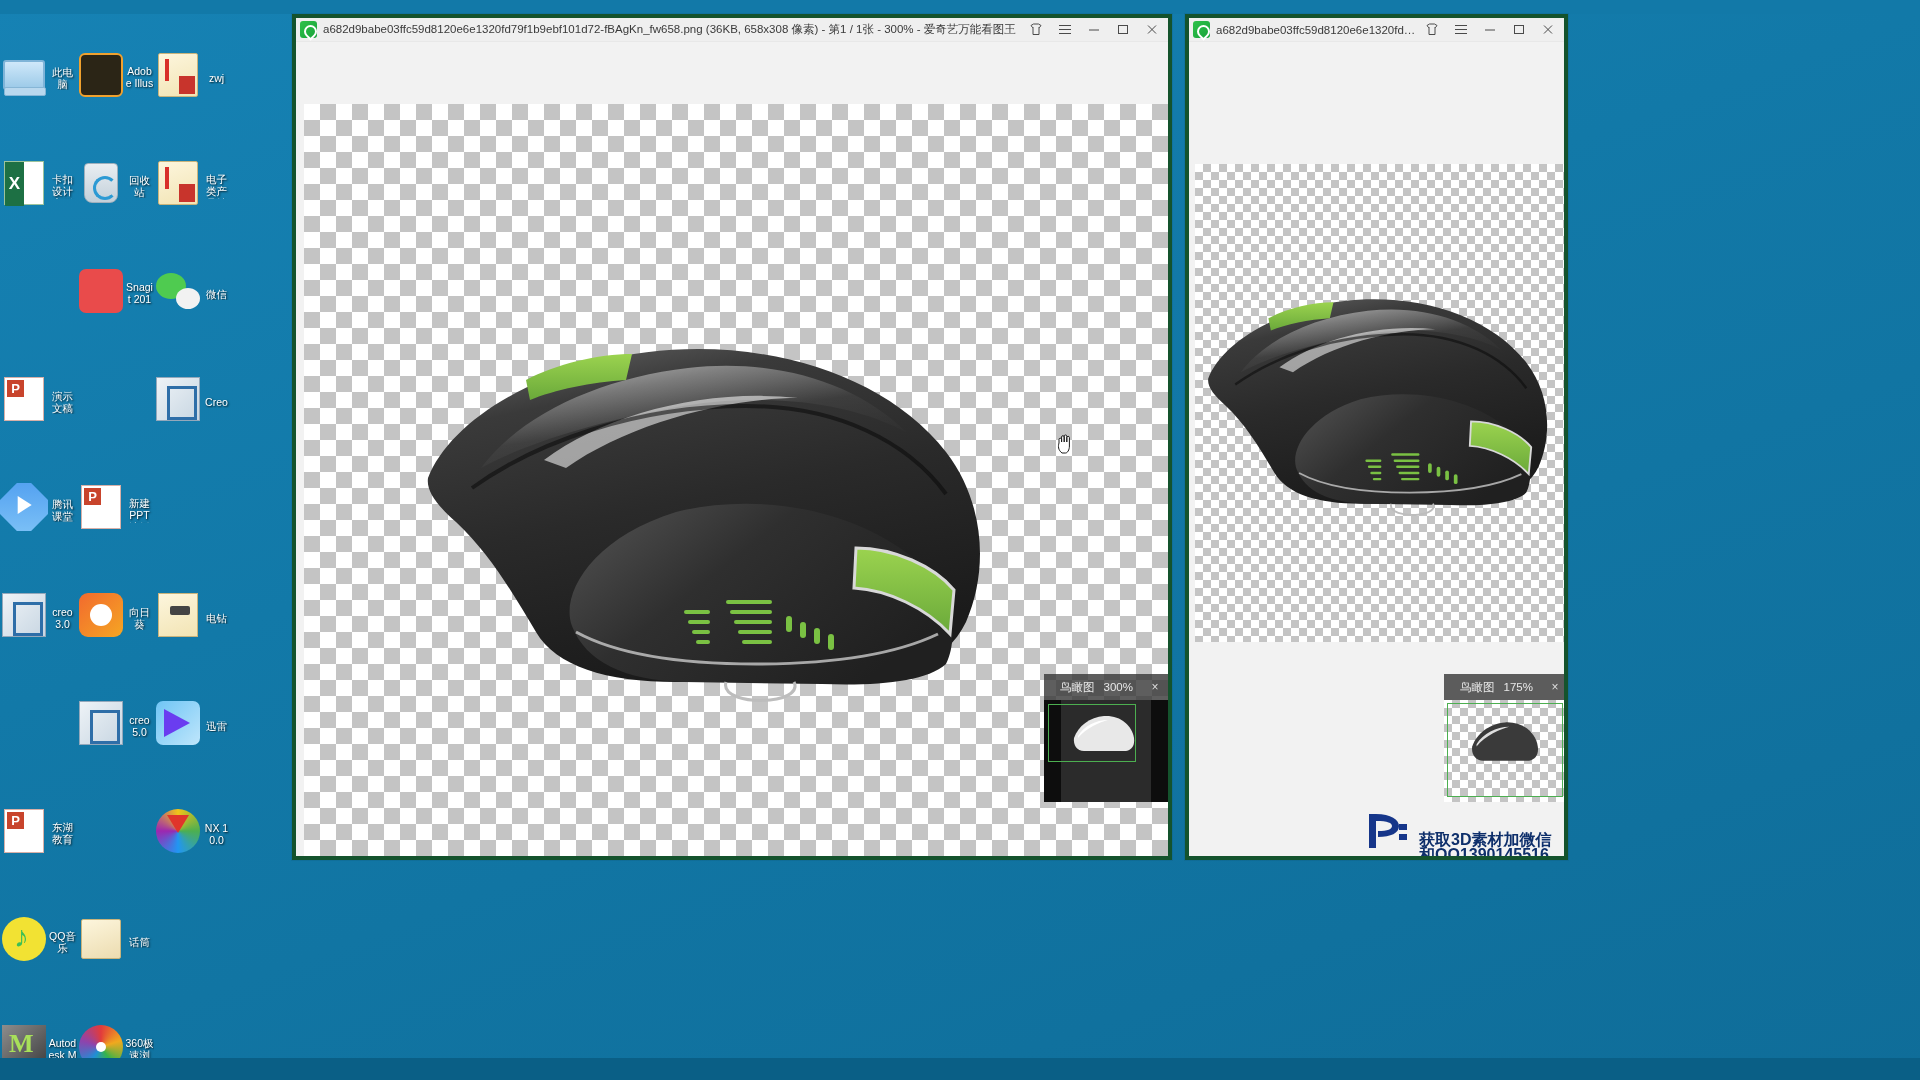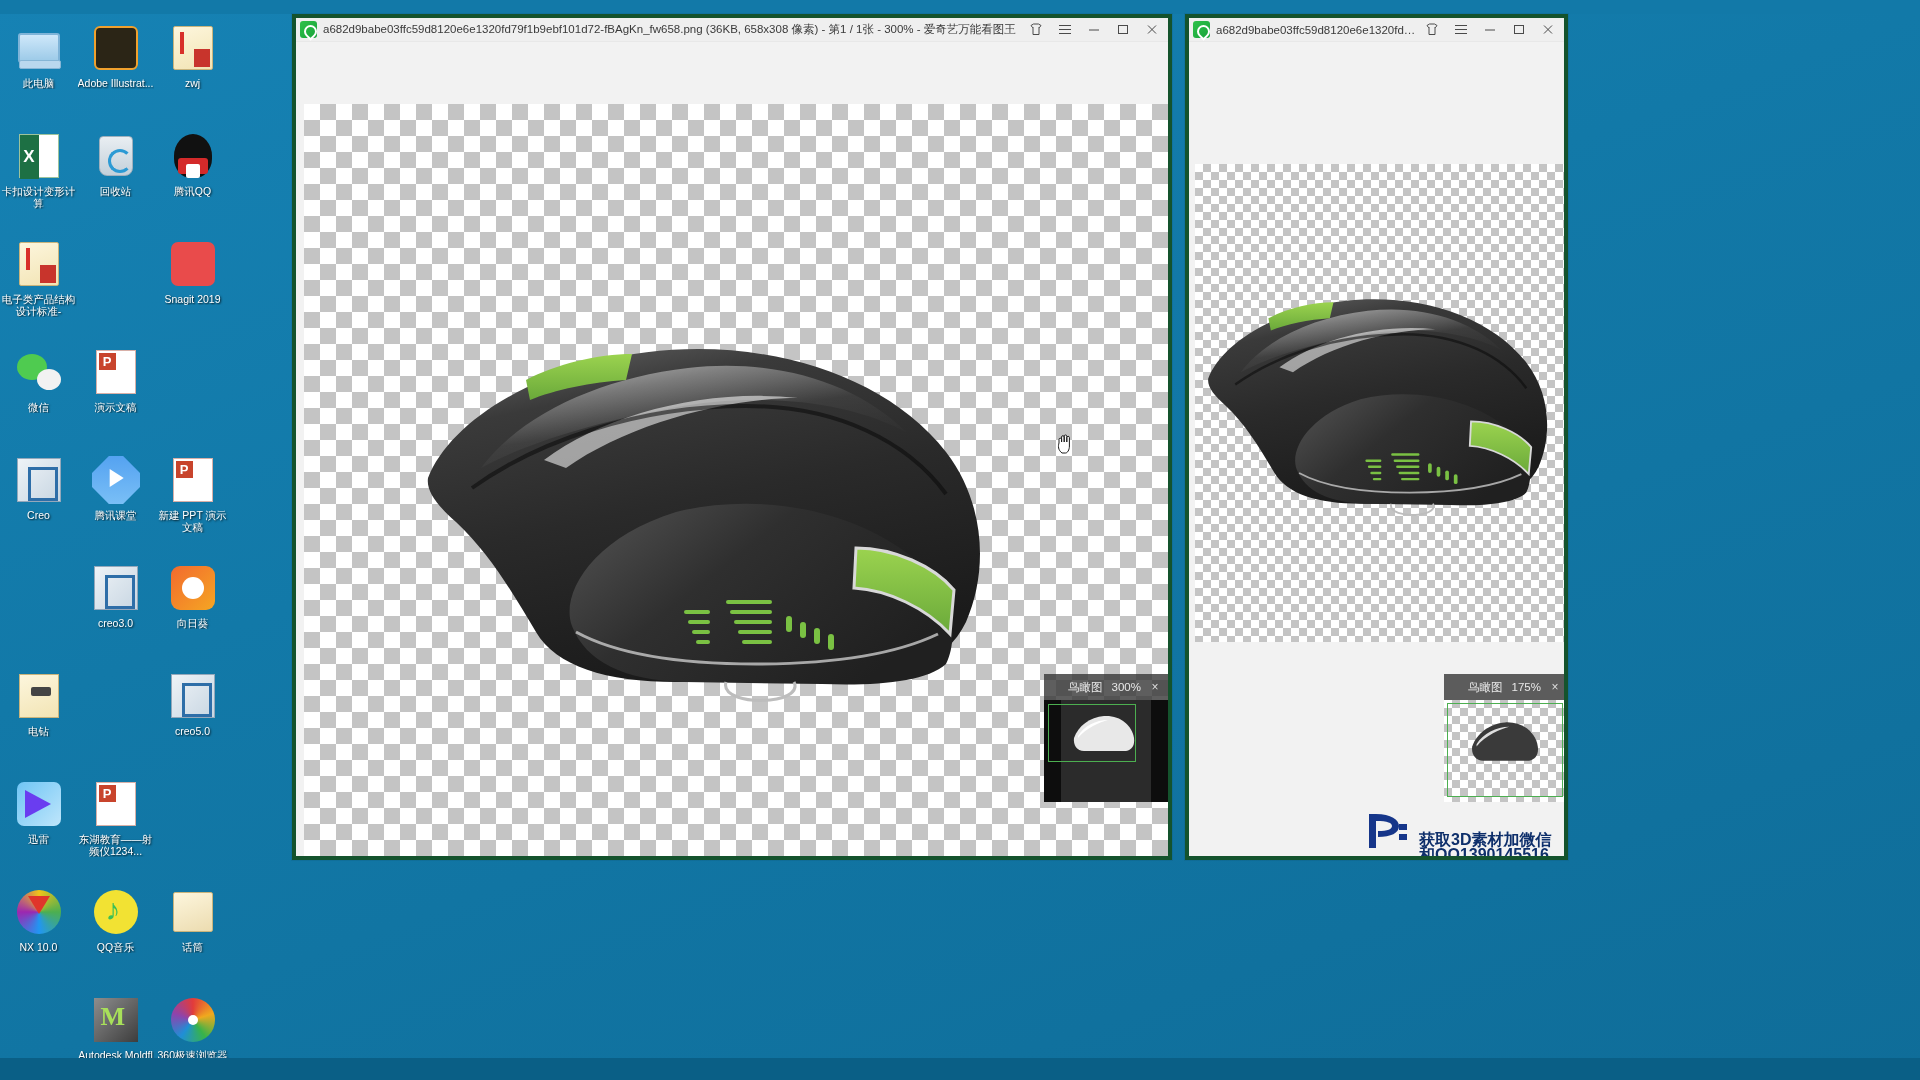--- a/index.html
+++ b/index.html
@@ -18,21 +18,21 @@
   #desktop-icons {
     position:absolute; left:0; top:18px;
     width:232px;
     display:grid;
     grid-template-columns:repeat(3,77px);
     grid-auto-rows:108px;
     column-gap:0; row-gap:0;
   }
   .dicon {
     width:77px; height:108px;
-    display:flex; flex-direction:column; align-items:center;
+    display:flex; flex-direction:row; align-items:center;
     padding-top:6px;
     cursor:default;
   }
   .dicon .glyph {
     width:48px; height:48px;
     position:relative;
     display:flex; align-items:center; justify-content:center;
     font-size:11px; color:#fff; font-weight:bold;
     flex:0 0 auto;
     overflow:hidden;
@@ -127,21 +127,21 @@
     background-position:0 0,16px 16px;
     background-color:#ffffff;
   }
   .checker.small{
     background-size:16px 16px;
     background-position:0 0,8px 8px;
   }
 
   
   .nav-panel{position:absolute;background:rgba(58,58,58,.82);}
-  .nav-head{height:26px;display:flex;align-items:center;justify-content:space-between;padding:0 4px 0 24px;color:#e8e8e8;font-size:11.5px;}
+  .nav-head{height:26px;display:flex;align-items:center;justify-content:space-between;padding:0 4px 0 16px;color:#e8e8e8;font-size:11.5px;}
   .nav-head .nv-title{display:flex;align-items:baseline;gap:9px;}
   .nav-close{width:18px;height:18px;display:flex;align-items:center;justify-content:center;color:#ddd;font-size:12px;}
   .nav-thumb{position:absolute;left:0;right:0;top:26px;bottom:0;}
 
   
   .watermark{position:absolute;display:flex;align-items:center;gap:8px;}
   .wm-logo{width:46px;height:42px;position:relative;flex:0 0 auto;}
   .wm-txt{font-size:16px;line-height:15px;color:#0e2f6b;font-weight:bold;}
   .wm-sub{font-size:10px;color:#0e2f6b;text-align:center;margin-top:1px;}
 
@@ -179,26 +179,20 @@
         <span class="glyph">
           <span class="art-xls"></span>
         </span>
         <span class="lbl">卡扣设计变形计算</span>
       </div>
       <div class="dicon">
         <span class="glyph">
           <span class="art-trash"></span>
         </span>
         <span class="lbl">回收站</span>
-      </div>
-      <div class="dicon">
-        <span class="glyph">
-          <span class="art-qq"></span>
-        </span>
-        <span class="lbl">腾讯QQ</span>
       </div>
       <div class="dicon">
         <span class="glyph">
           <span class="art-folder-pdf"></span>
         </span>
         <span class="lbl">电子类产品结构设计标准-</span>
       </div>
       <div class="dicon"></div>
       <div class="dicon">
         <span class="glyph">

